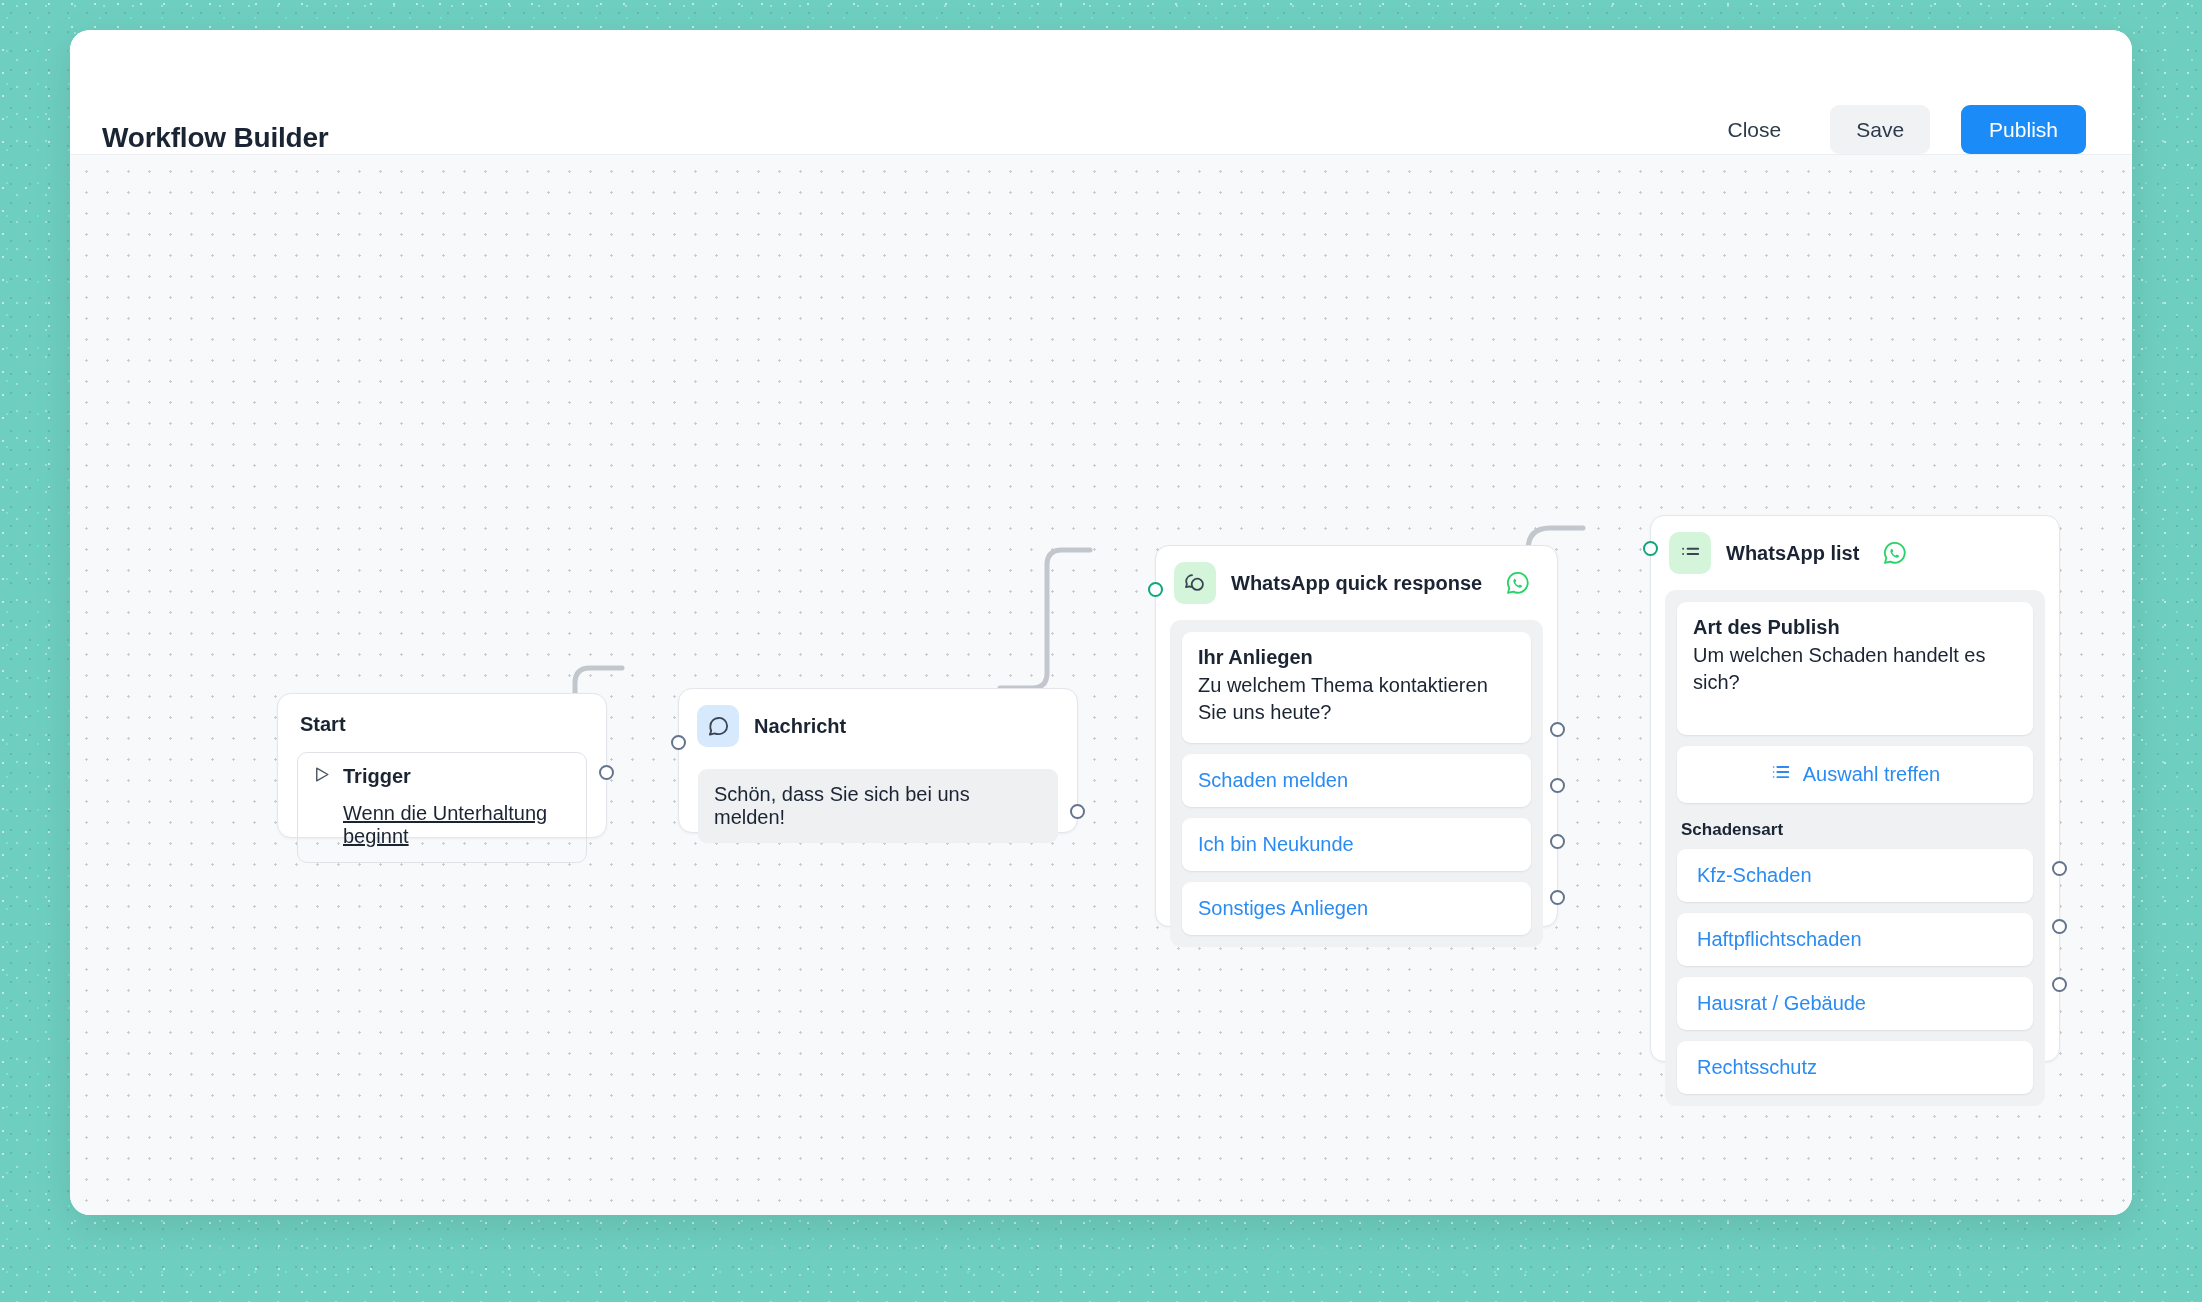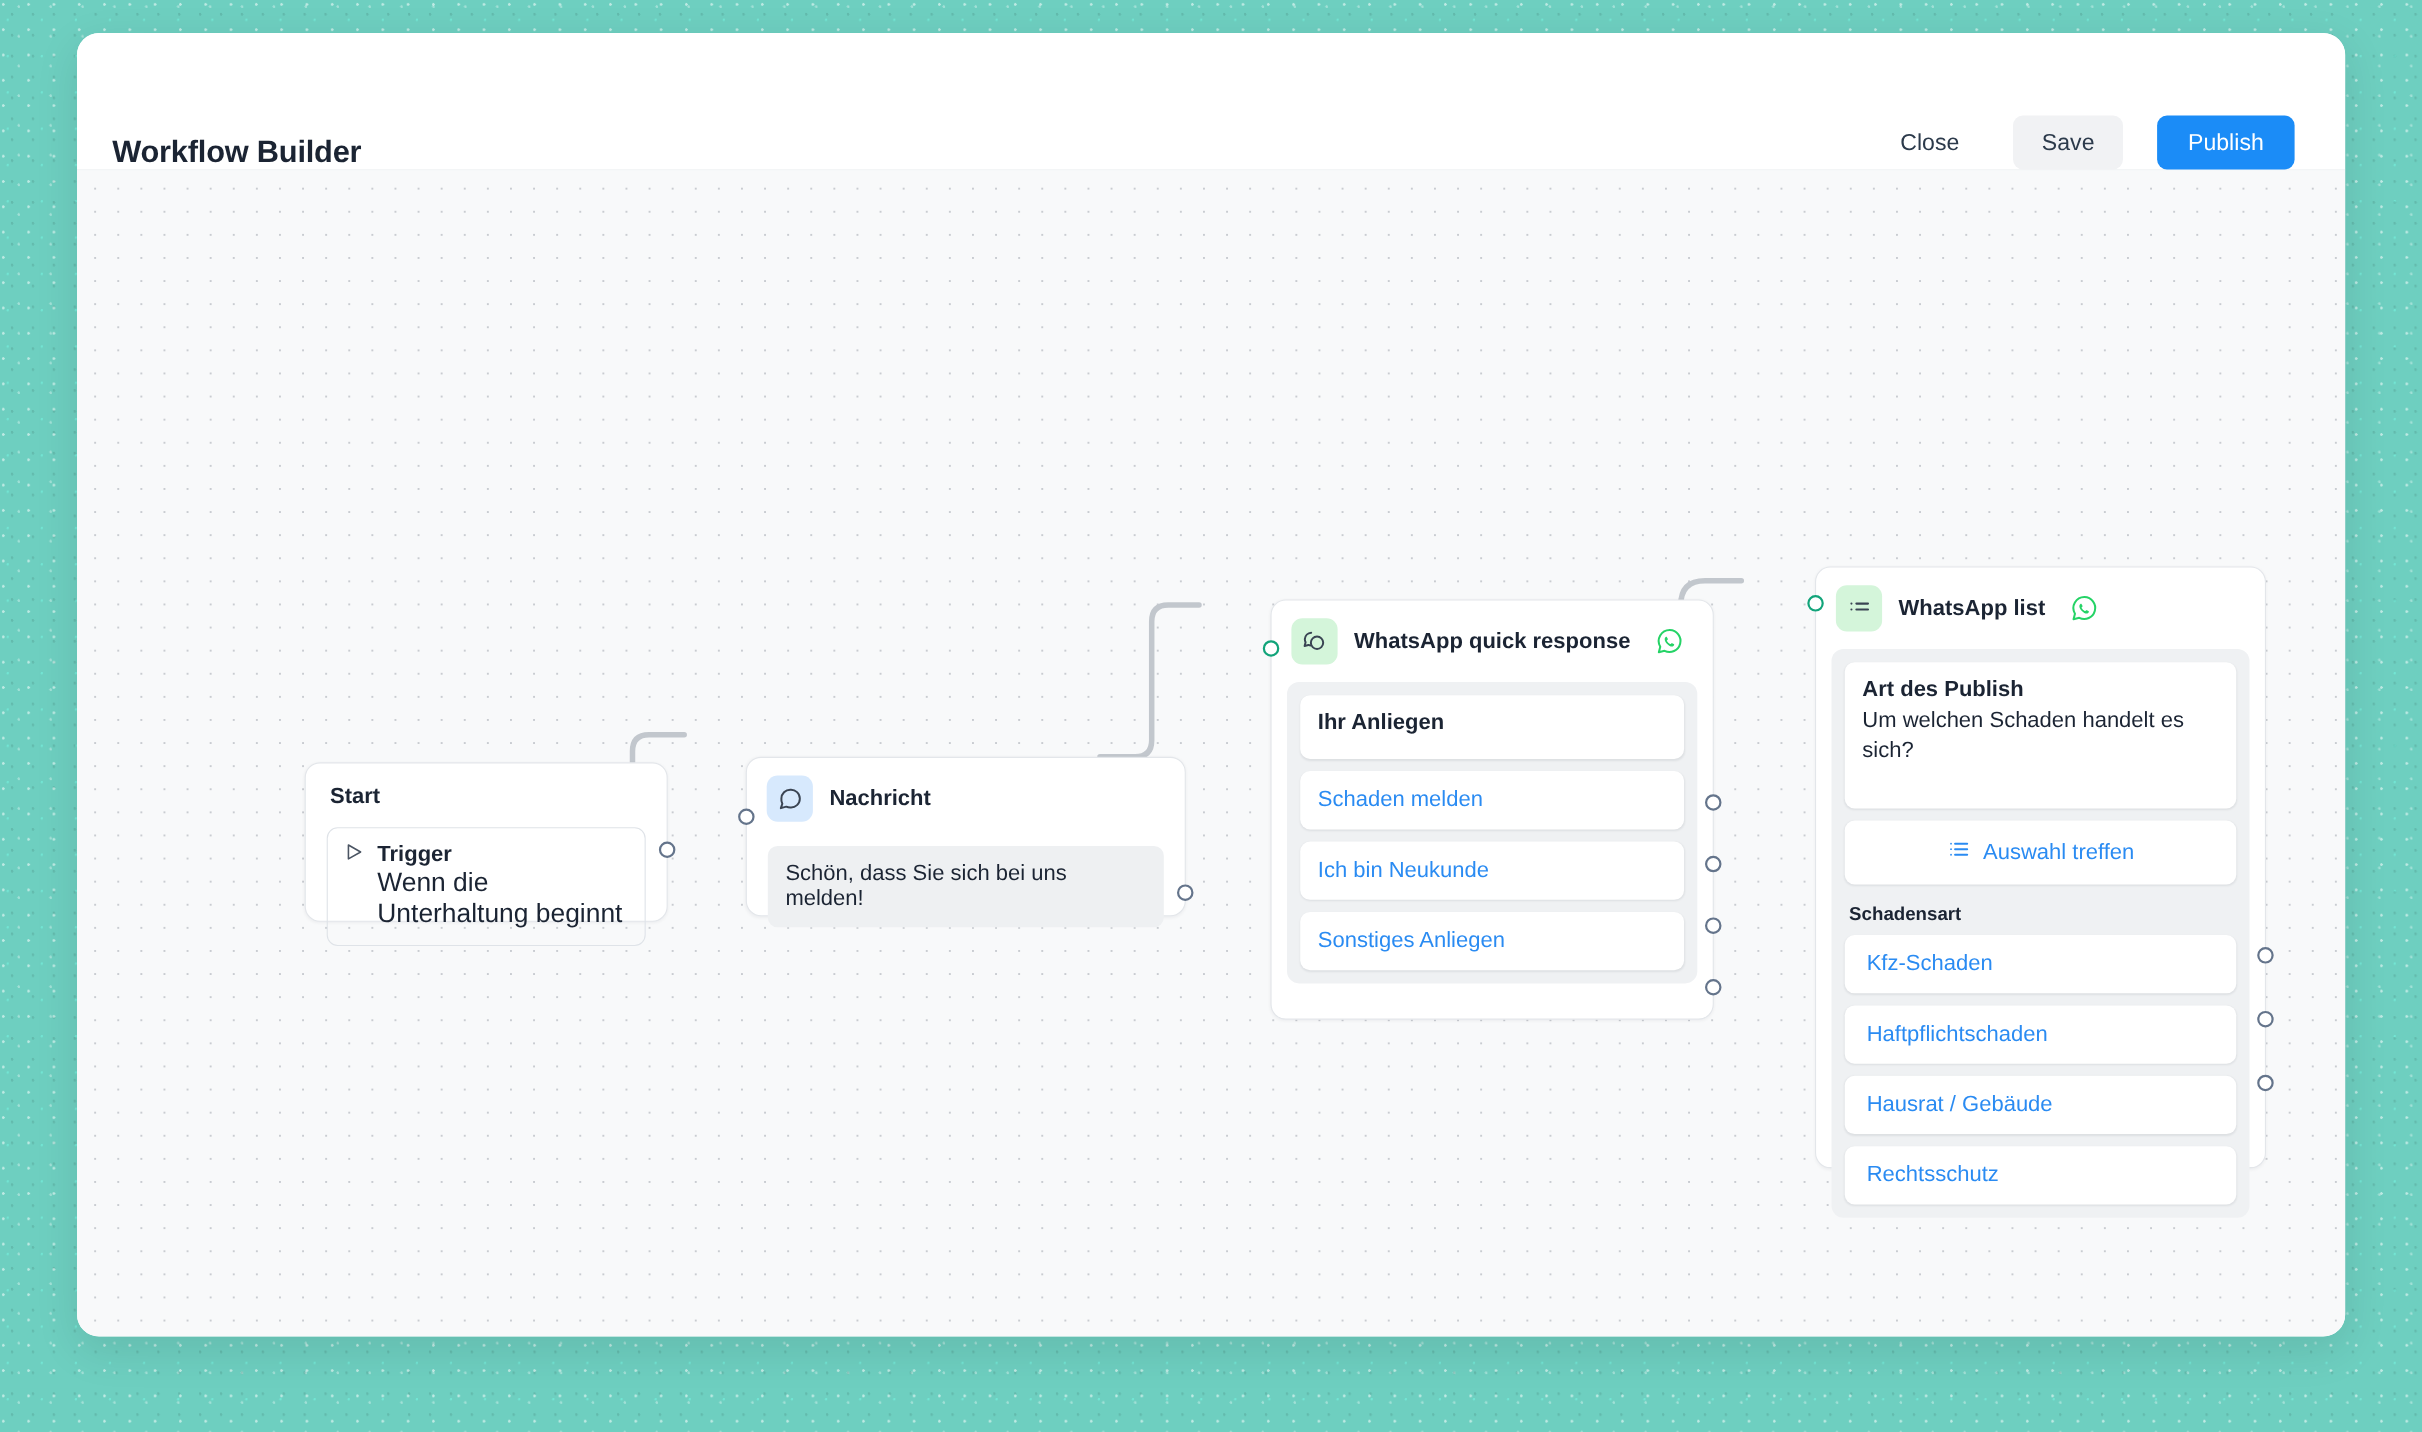--- a/index.html
+++ b/index.html
@@ -112,21 +112,21 @@
     padding: 19px 22px 0 22px;
   }
   .trigger-card {
     margin: 16px 19px 0 19px;
     border: 1px solid #dfe3e8;
     border-radius: 10px;
     padding: 12px 14px 14px 14px;
   }
   .trigger-row { display: flex; align-items: center; gap: 12px; }
   .trigger-name { font-size: 20px; font-weight: bold; color: #1b2433; }
-  .trigger-sub { font-size: 24px; color: #1b2433; margin-left: 31px; margin-top: 0; }
+  .trigger-sub { font-size: 20px; color: #1b2433; margin-left: 31px; margin-top: 14px; text-decoration: underline; }
 
   
   #node-message { left: 608px; top: 533px; width: 400px; height: 145px; }
   .msg-bubble {
     margin: 12px 19px 0 19px;
     background: #eef0f2;
     border-radius: 9px;
     padding: 14px 16px;
     font-size: 20px; color: #1b2433;
   }
@@ -247,20 +247,21 @@
           <svg width="26" height="26" viewBox="0 0 24 24" fill="none" stroke="#25D366" stroke-width="1.7" stroke-linecap="round" stroke-linejoin="round">
             <path d="M12 2.6A9.2 9.2 0 0 0 4 16.5L2.8 21.2l4.8-1.2A9.2 9.2 0 1 0 12 2.6z"></path>
             <path d="M8.8 8.2c.3-.1.6 0 .8.4l.7 1.3c.1.3.1.5-.1.7l-.5.5c-.2.2-.2.4-.1.6a6 6 0 0 0 2.6 2.6c.2.1.4.1.6-.1l.5-.5c.2-.2.4-.2.7-.1l1.3.7c.4.2.5.5.4.8-.2.7-1 1.3-1.8 1.3-2.6 0-6.2-3.6-6.2-6.2 0-.8.5-1.7 1.1-2z" fill="#25D366" stroke="none"></path>
           </svg>
         </span>
       </div>
 
       <div class="panel">
         <div class="bubble-card">
           <div class="bubble-title">Ihr Anliegen</div>
+          <div class="bubble-text">Zu welchem Thema kontaktieren Sie uns heute?</div>
         </div>
         <div class="opt-btn">Schaden melden</div>
         <div class="opt-btn">Ich bin Neukunde</div>
         <div class="opt-btn">Sonstiges Anliegen</div>
       </div>
 
       <div class="handle green" style="left:-8px; top:36px;"></div>
       <div class="handle" style="right:-8px; top:176px;"></div>
       <div class="handle" style="right:-8px; top:232px;"></div>
       <div class="handle" style="right:-8px; top:288px;"></div>

